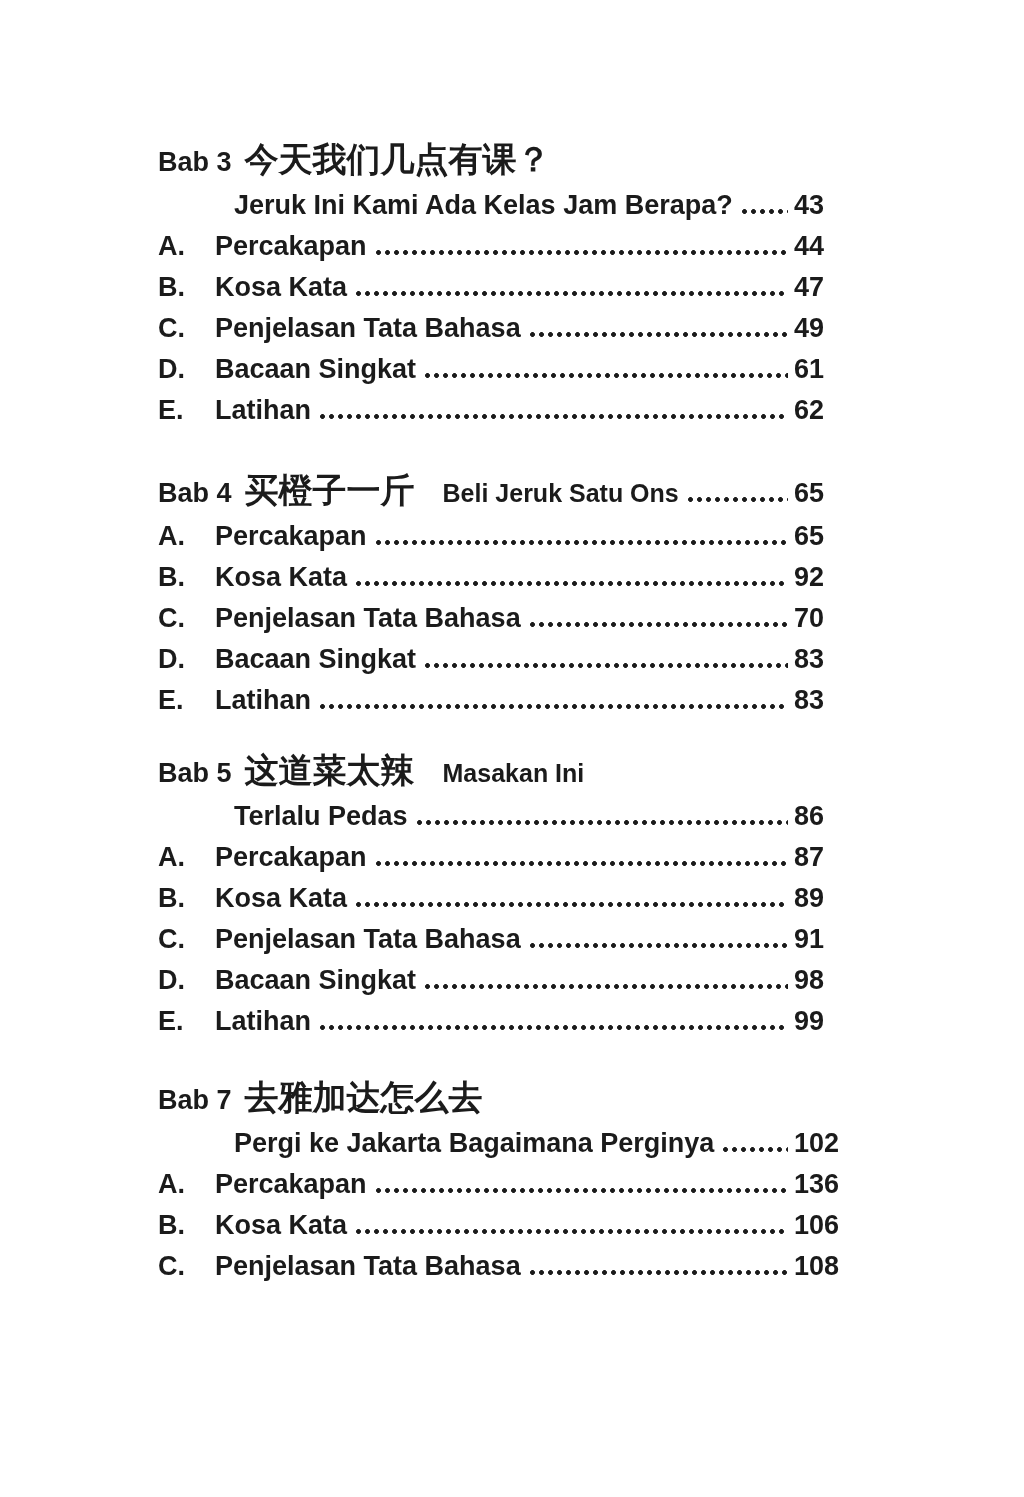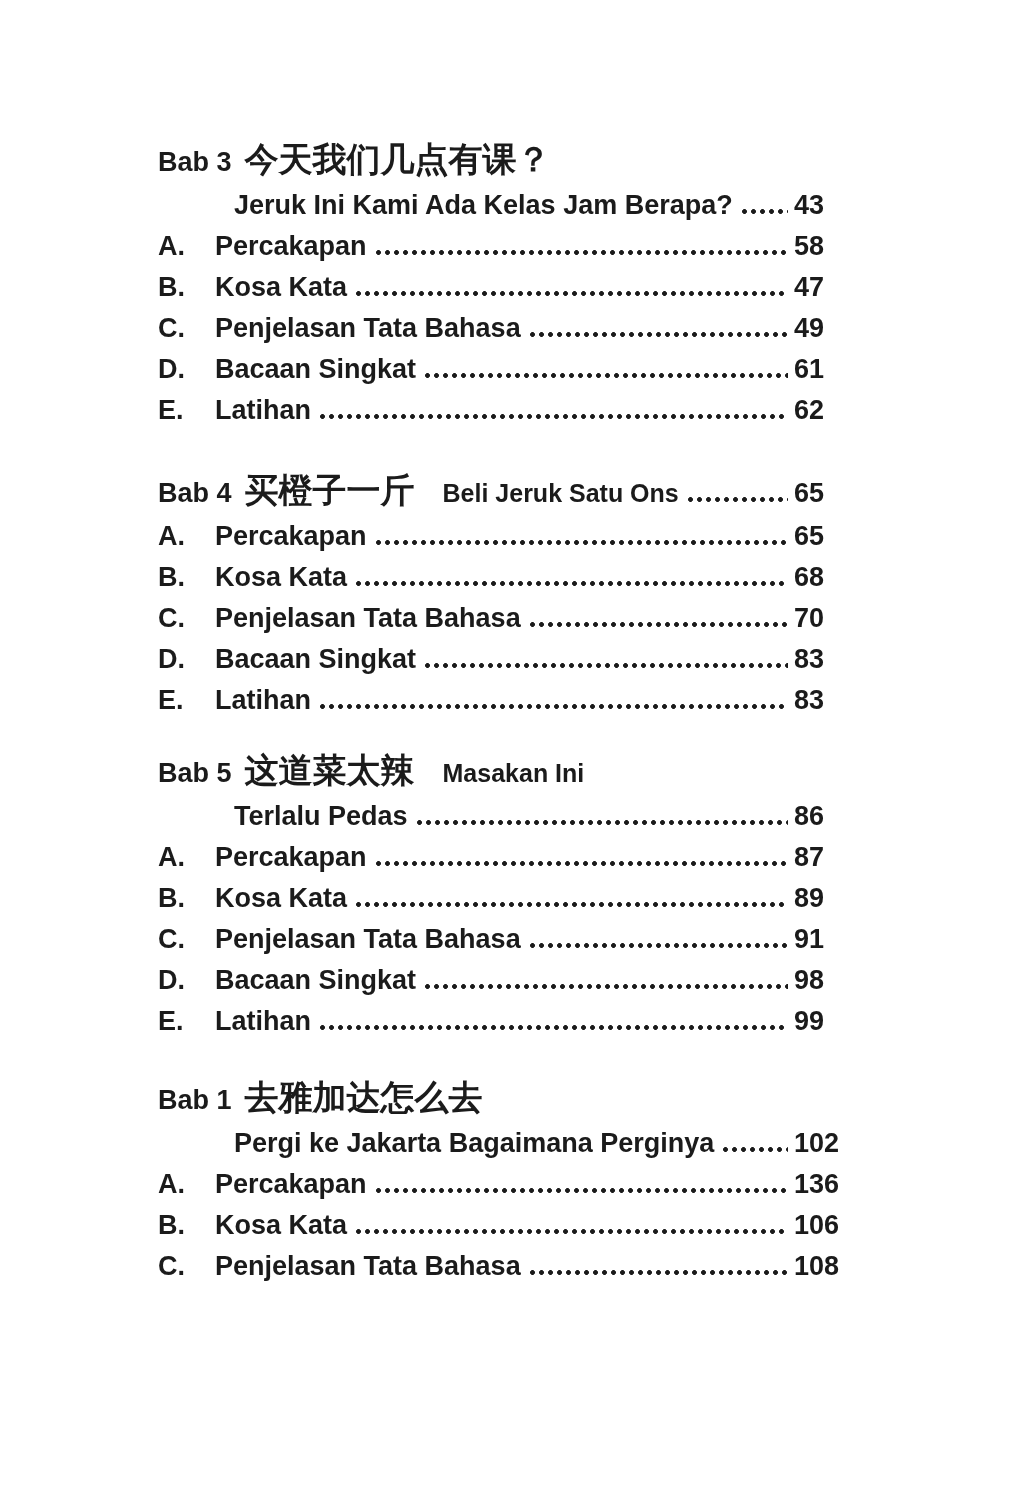--- a/index.html
+++ b/index.html
@@ -41,21 +41,21 @@
       </div>
       <div class="row subtitle-row">
         <span class="label">Jeruk Ini Kami Ada Kelas Jam Berapa?</span>
         <span class="leader"></span>
         <span class="pagenum">43</span>
       </div>
       <div class="row">
         <span class="letter">A.</span>
         <span class="label">Percakapan</span>
         <span class="leader"></span>
-        <span class="pagenum">58</span>
+        <span class="pagenum">44</span>
       </div>
       <div class="row">
         <span class="letter">B.</span>
         <span class="label">Kosa Kata</span>
         <span class="leader"></span>
         <span class="pagenum">47</span>
       </div>
       <div class="row">
         <span class="letter">C.</span>
         <span class="label">Penjelasan Tata Bahasa</span>
@@ -87,21 +87,21 @@
       <div class="row">
         <span class="letter">A.</span>
         <span class="label">Percakapan</span>
         <span class="leader"></span>
         <span class="pagenum">65</span>
       </div>
       <div class="row">
         <span class="letter">B.</span>
         <span class="label">Kosa Kata</span>
         <span class="leader"></span>
-        <span class="pagenum">68</span>
+        <span class="pagenum">92</span>
       </div>
       <div class="row">
         <span class="letter">C.</span>
         <span class="label">Penjelasan Tata Bahasa</span>
         <span class="leader"></span>
         <span class="pagenum">70</span>
       </div>
       <div class="row">
         <span class="letter">D.</span>
         <span class="label">Bacaan Singkat</span>
@@ -154,21 +154,21 @@
       <div class="row">
         <span class="letter">E.</span>
         <span class="label">Latihan</span>
         <span class="leader"></span>
         <span class="pagenum">99</span>
       </div>
     </div>
 
     <div class="section" style="margin-top:32px;">
       <div class="head-row">
-        <span class="bab">Bab 1</span>
+        <span class="bab">Bab 7</span>
         <span class="cn">去雅加达怎么去</span>
       </div>
       <div class="row subtitle-row">
         <span class="label">Pergi ke Jakarta Bagaimana Perginya</span>
         <span class="leader"></span>
         <span class="pagenum">102</span>
       </div>
       <div class="row">
         <span class="letter">A.</span>
         <span class="label">Percakapan</span>

